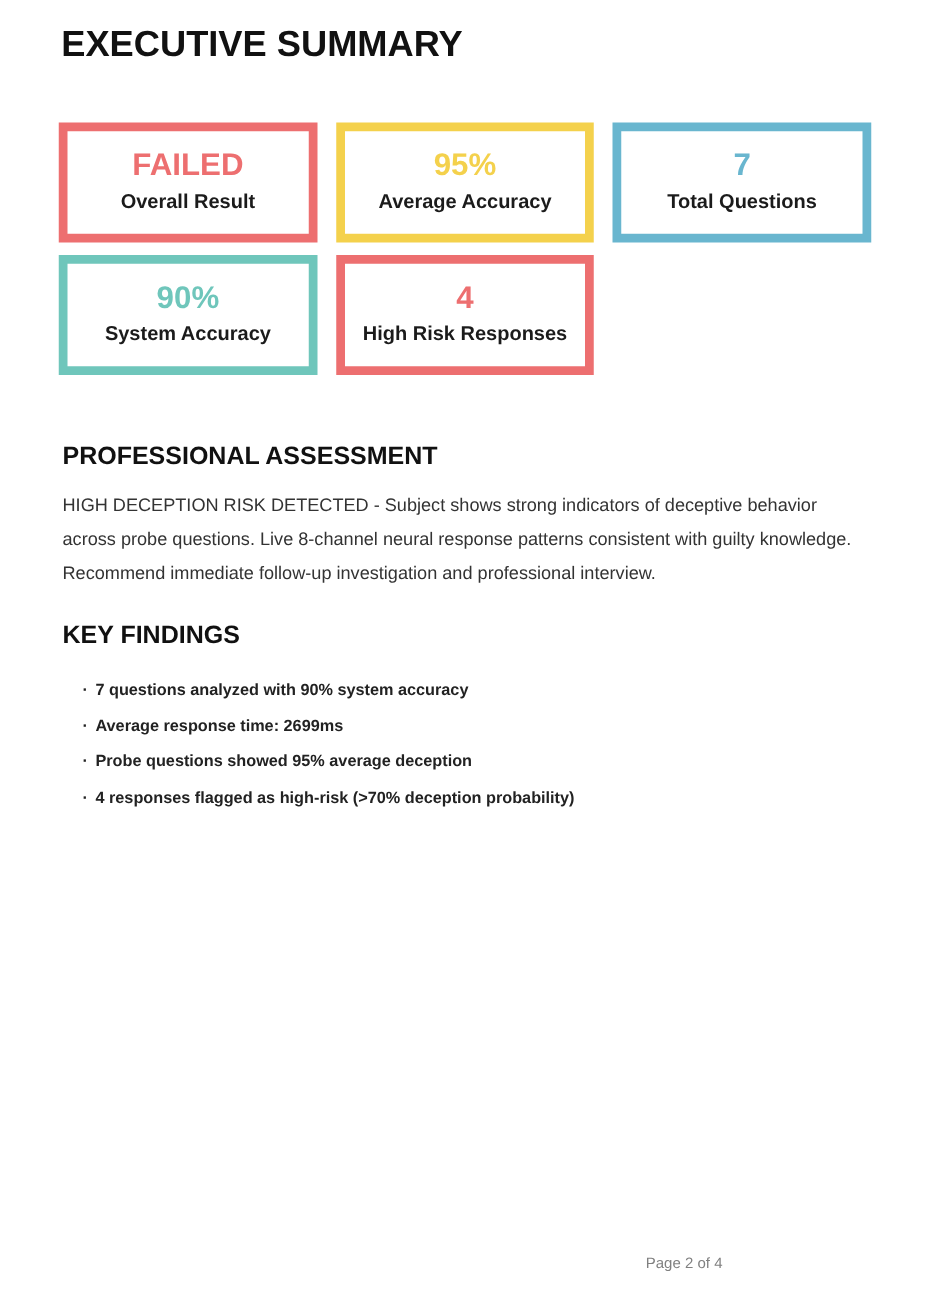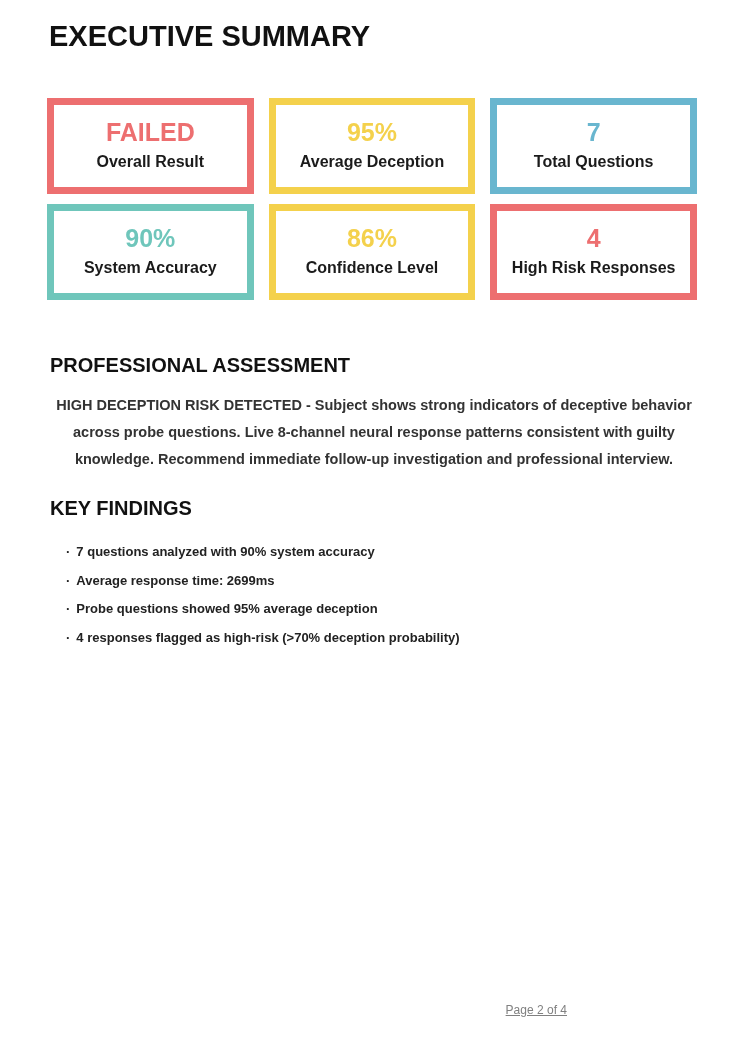--- a/index.html
+++ b/index.html
@@ -62,24 +62,23 @@
     font-weight: 700;
     color: #111111;
     margin-left: 3px;
   }
   .assessment-heading { margin-top: 54px; }
   .assessment-body {
     margin-top: 15px;
     margin-left: 3px;
     width: 648px;
     font-size: 14.5px;
-    font-weight: 700;
+    font-weight: 400;
     color: #333333;
     line-height: 27px;
-    text-align: center;
   }
   .findings-heading { margin-top: 24px; }
   .findings-list {
     list-style: none;
     margin-top: 18px;
     margin-left: 19px;
   }
   .findings-list li {
     font-size: 13px;
     font-weight: 700;
@@ -87,53 +86,48 @@
     line-height: 28.5px;
     color: #222222;
   }
   .findings-list .dot {
     display: inline-block;
     margin-right: 6px;
   }
   .page-footer {
     position: absolute;
     top: 1003px;
-    right: 56px;
+    right: 45px;
     font-size: 12px;
     color: #808080;
-    text-decoration: underline;
   }
 </style>
 </head>
 <body>
 
 <div class="page">
 
   <h1 class="page-title">EXECUTIVE SUMMARY</h1>
 
   <div class="cards-grid">
     <div class="stat-card" style="--accent: #ED6F70;">
       <div class="value">FAILED</div>
       <div class="label">Overall Result</div>
     </div>
     <div class="stat-card" style="--accent: #F4D14C;">
       <div class="value">95%</div>
-      <div class="label">Average Deception</div>
+      <div class="label">Average Accuracy</div>
     </div>
     <div class="stat-card" style="--accent: #69B6CF;">
       <div class="value">7</div>
       <div class="label">Total Questions</div>
     </div>
     <div class="stat-card" style="--accent: #6FC6BB;">
       <div class="value">90%</div>
       <div class="label">System Accuracy</div>
-    </div>
-    <div class="stat-card" style="--accent: #F4D14C;">
-      <div class="value">86%</div>
-      <div class="label">Confidence Level</div>
     </div>
     <div class="stat-card" style="--accent: #ED6F70;">
       <div class="value">4</div>
       <div class="label">High Risk Responses</div>
     </div>
   </div>
 
   <h2 class="section-heading assessment-heading">PROFESSIONAL ASSESSMENT</h2>
   <p class="assessment-body">HIGH DECEPTION RISK DETECTED - Subject shows strong indicators of deceptive behavior across probe questions. Live 8-channel neural response patterns consistent with guilty knowledge. Recommend immediate follow-up investigation and professional interview.</p>
 

